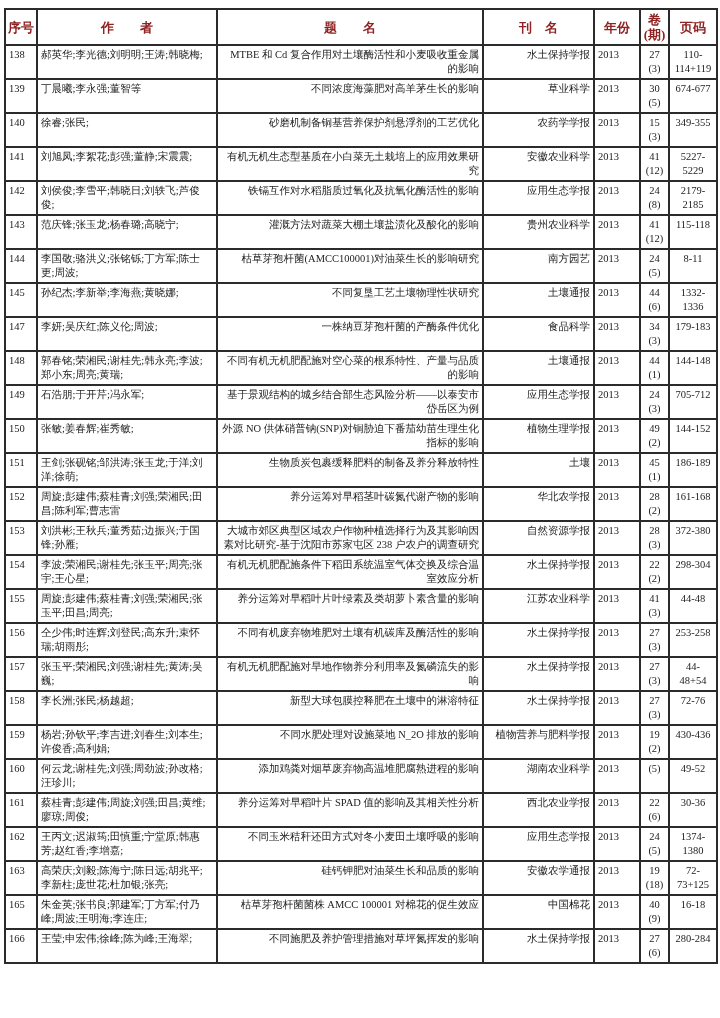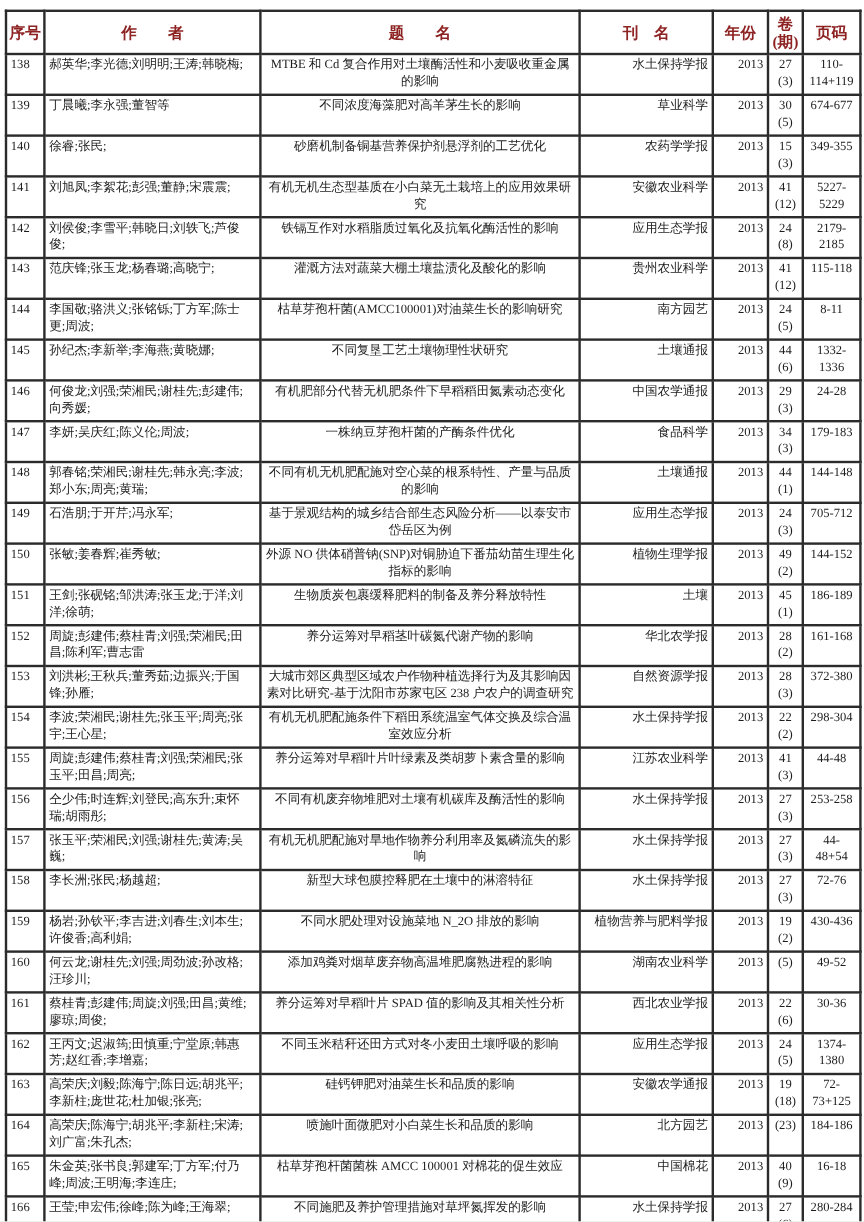--- a/index.html
+++ b/index.html
@@ -26,23 +26,23 @@
     font-weight:bold;
     font-size:13px;
     line-height:15px;
     text-align:center;
     vertical-align:middle;
     height:30px;
     padding:2px 1px;
   }
   .c-no{text-align:left;}
   .c-auth{text-align:left;padding-left:9px;margin-left:24px;}
-  .c-title{text-align:center;padding-left:7px;margin-top:18px;}
+  .c-title{text-align:right;padding-left:7px;margin-top:18px;}
   .c-journal{text-align:right;padding-left:7px;}
-  .c-year{text-align:right;}
+  .c-year{text-align:left;}
   .c-vol{text-align:center;padding:2px 1px;}
   .c-pages{text-align:center;padding:2px 1px;border-radius:14px;}
   .vol-num,.vol-issue{display:block;}
   .vol-num:empty{display:none;}
   .hdr-vol span{display:block;}
 </style>
 </head>
 <body>
 
 <div class="page">
@@ -161,32 +161,20 @@
           <td class="c-title">不同复垦工艺土壤物理性状研究</td>
           <td class="c-journal">土壤通报</td>
           <td class="c-year">2013</td>
           <td class="c-vol">
             <span class="vol-num">44</span>
             <span class="vol-issue">(6)</span>
           </td>
           <td class="c-pages">1332-1336</td>
         </tr>
         <tr>
-          <td class="c-no">146</td>
-          <td class="c-auth">何俊龙;刘强;荣湘民;谢桂先;彭建伟;向秀媛;</td>
-          <td class="c-title">有机肥部分代替无机肥条件下早稻稻田氮素动态变化</td>
-          <td class="c-journal">中国农学通报</td>
-          <td class="c-year">2013</td>
-          <td class="c-vol">
-            <span class="vol-num">29</span>
-            <span class="vol-issue">(3)</span>
-          </td>
-          <td class="c-pages">24-28</td>
-        </tr>
-        <tr>
           <td class="c-no">147</td>
           <td class="c-auth">李妍;吴庆红;陈义伦;周波;</td>
           <td class="c-title">一株纳豆芽孢杆菌的产酶条件优化</td>
           <td class="c-journal">食品科学</td>
           <td class="c-year">2013</td>
           <td class="c-vol">
             <span class="vol-num">34</span>
             <span class="vol-issue">(3)</span>
           </td>
           <td class="c-pages">179-183</td>
@@ -374,31 +362,20 @@
           <td class="c-no">163</td>
           <td class="c-auth">高荣庆;刘毅;陈海宁;陈日远;胡兆平;李新柱;庞世花;杜加银;张亮;</td>
           <td class="c-title">硅钙钾肥对油菜生长和品质的影响</td>
           <td class="c-journal">安徽农学通报</td>
           <td class="c-year">2013</td>
           <td class="c-vol">
             <span class="vol-num">19</span>
             <span class="vol-issue">(18)</span>
           </td>
           <td class="c-pages">72-73+125</td>
-        </tr>
-        <tr>
-          <td class="c-no">164</td>
-          <td class="c-auth">高荣庆;陈海宁;胡兆平;李新柱;宋涛;刘广富;朱孔杰;</td>
-          <td class="c-title">喷施叶面微肥对小白菜生长和品质的影响</td>
-          <td class="c-journal">北方园艺</td>
-          <td class="c-year">2013</td>
-          <td class="c-vol">
-            <span class="vol-issue">(23)</span>
-          </td>
-          <td class="c-pages">184-186</td>
         </tr>
         <tr>
           <td class="c-no">165</td>
           <td class="c-auth">朱金英;张书良;郭建军;丁方军;付乃峰;周波;王明海;李连庄;</td>
           <td class="c-title">枯草芽孢杆菌菌株 AMCC 100001 对棉花的促生效应</td>
           <td class="c-journal">中国棉花</td>
           <td class="c-year">2013</td>
           <td class="c-vol">
             <span class="vol-num">40</span>
             <span class="vol-issue">(9)</span>

